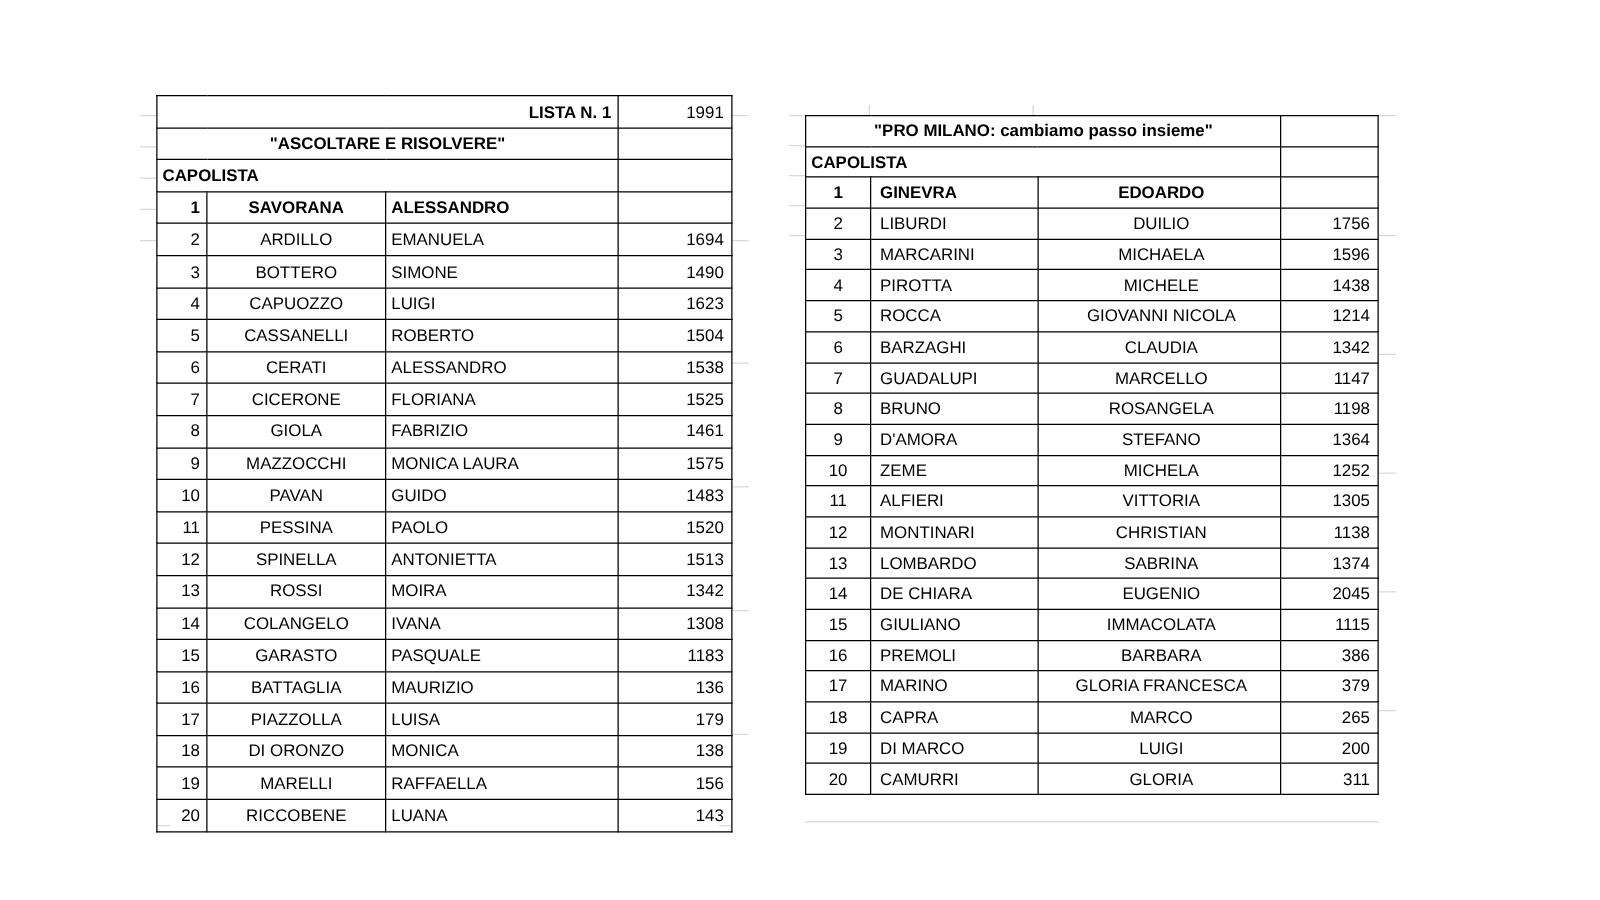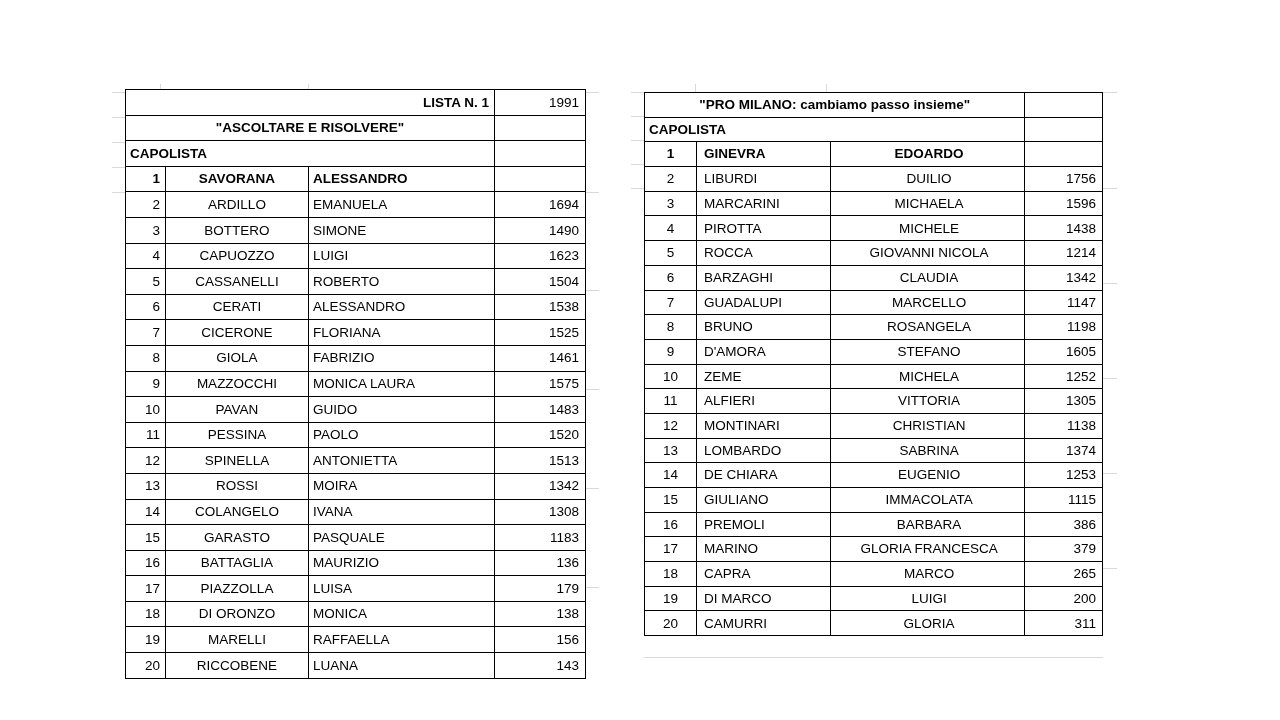--- a/index.html
+++ b/index.html
@@ -41,21 +41,21 @@
     font-size: 13.5px;
     line-height: 1;
     padding: 0 4px;
     height: 24px;
     vertical-align: middle;
     white-space: nowrap;
     overflow: hidden;
   }
 
   
-  #table-lista-1 { left: 125px; top: 89px; width: 460px; }
+  #table-lista-1 { left: 125px; top: 76px; width: 460px; border-radius: 27px; }
   #table-lista-1 .c-num   { width: 40px; text-align: right; padding-right: 5px; }
   #table-lista-1 .c-sur   { width: 143px; text-align: center; }
   #table-lista-1 .c-name  { width: 186px; text-align: left; }
   #table-lista-1 .c-votes { width: 91px;  text-align: right; padding-right: 6px; }
   #table-lista-1 td { height: 24.6px; }
 
   
   #table-lista-2 { left: 644px; top: 92px; width: 459px; }
   #table-lista-2 .c-num   { width: 51px;  text-align: center; }
   #table-lista-2 .c-sur   { width: 131px; text-align: left; padding-left: 7px; }
@@ -323,21 +323,21 @@
         <tr>
           <td class="c-num">8</td>
           <td class="c-sur">BRUNO</td>
           <td class="c-name">ROSANGELA</td>
           <td class="c-votes">1198</td>
         </tr>
         <tr>
           <td class="c-num">9</td>
           <td class="c-sur">D'AMORA</td>
           <td class="c-name">STEFANO</td>
-          <td class="c-votes">1605</td>
+          <td class="c-votes">1364</td>
         </tr>
         <tr>
           <td class="c-num">10</td>
           <td class="c-sur">ZEME</td>
           <td class="c-name">MICHELA</td>
           <td class="c-votes">1252</td>
         </tr>
         <tr>
           <td class="c-num">11</td>
           <td class="c-sur">ALFIERI</td>
@@ -353,21 +353,21 @@
         <tr>
           <td class="c-num">13</td>
           <td class="c-sur">LOMBARDO</td>
           <td class="c-name">SABRINA</td>
           <td class="c-votes">1374</td>
         </tr>
         <tr>
           <td class="c-num">14</td>
           <td class="c-sur">DE CHIARA</td>
           <td class="c-name">EUGENIO</td>
-          <td class="c-votes">1253</td>
+          <td class="c-votes">2045</td>
         </tr>
         <tr>
           <td class="c-num">15</td>
           <td class="c-sur">GIULIANO</td>
           <td class="c-name">IMMACOLATA</td>
           <td class="c-votes">1115</td>
         </tr>
         <tr>
           <td class="c-num">16</td>
           <td class="c-sur">PREMOLI</td>

